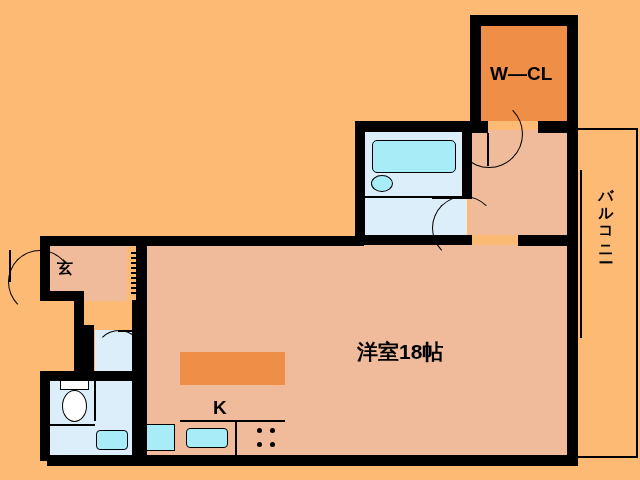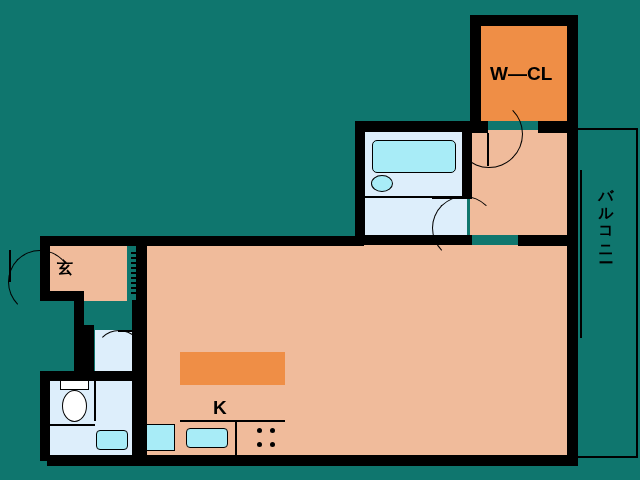--- a/index.html
+++ b/index.html
@@ -7,21 +7,21 @@
     padding: 0;
     background: #ffffff;
   }
   body {
     font-family: "Liberation Sans", sans-serif;
   }
   #floorplan {
     position: relative;
     width: 640px;
     height: 480px;
-    background: #0f766e;
+    background: #fdba74;
     overflow: hidden;
   }
   .wall {
     position: absolute;
     background: #000000;
   }
   .room {
     position: absolute;
   }
   .fill-salmon { background: #f0bb9b; }
@@ -158,16 +158,17 @@
 
   <div style="position:absolute; left:571px; top:170px; width:4px; height:168px;
               background:repeating-linear-gradient(to bottom, #000 0 3px, transparent 3px 7px);"></div>
 
   <div class="label label-md" style="left:490px; top:64px;">W—CL</div>
 
   <div class="label label-sm" style="left:57px; top:260px;">玄</div>
 
   <div class="label label-md" style="left:213px; top:398px;">K</div>
 
+  <div class="label label-lg" style="left:357px; top:341px;">洋室18帖</div>
 
   <div class="label label-vert" style="left:599px; top:178px;">バルコニー</div>
 
 </div>
 
 </body></html>

